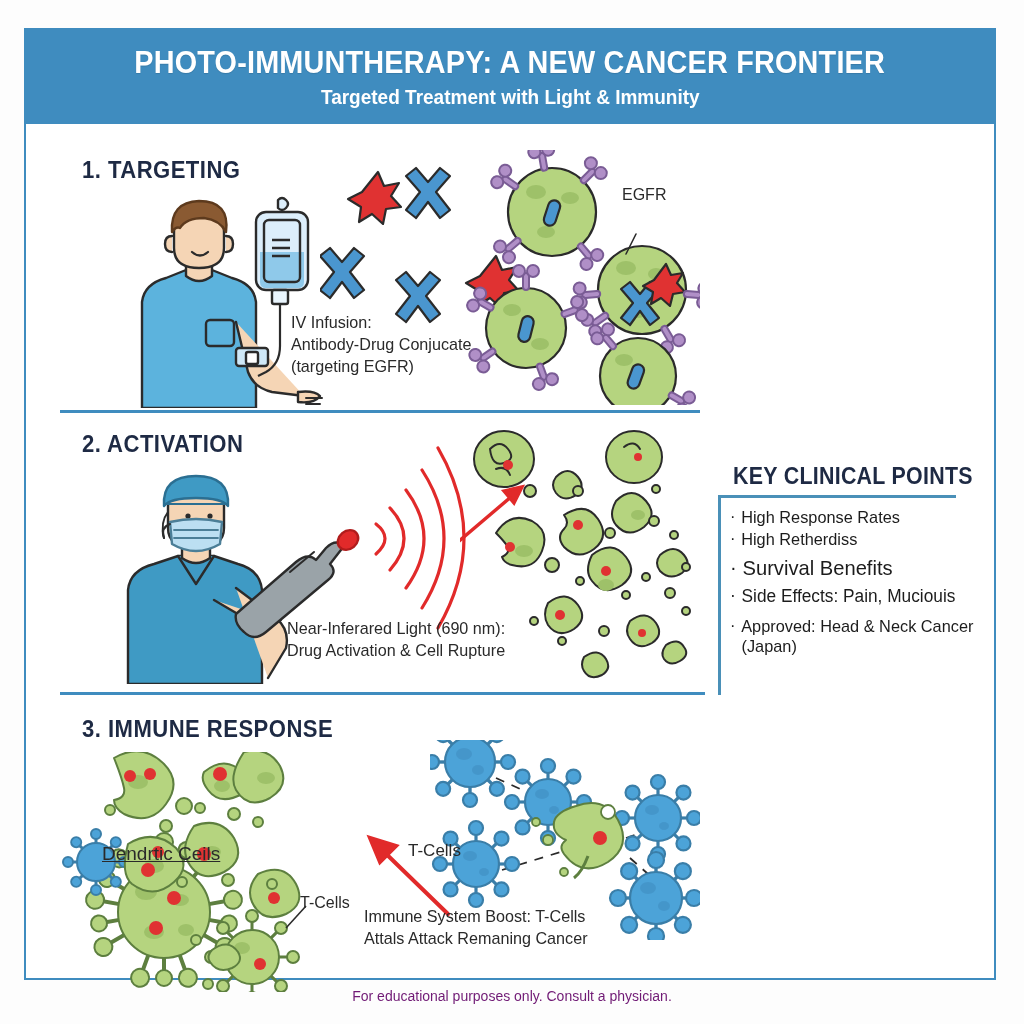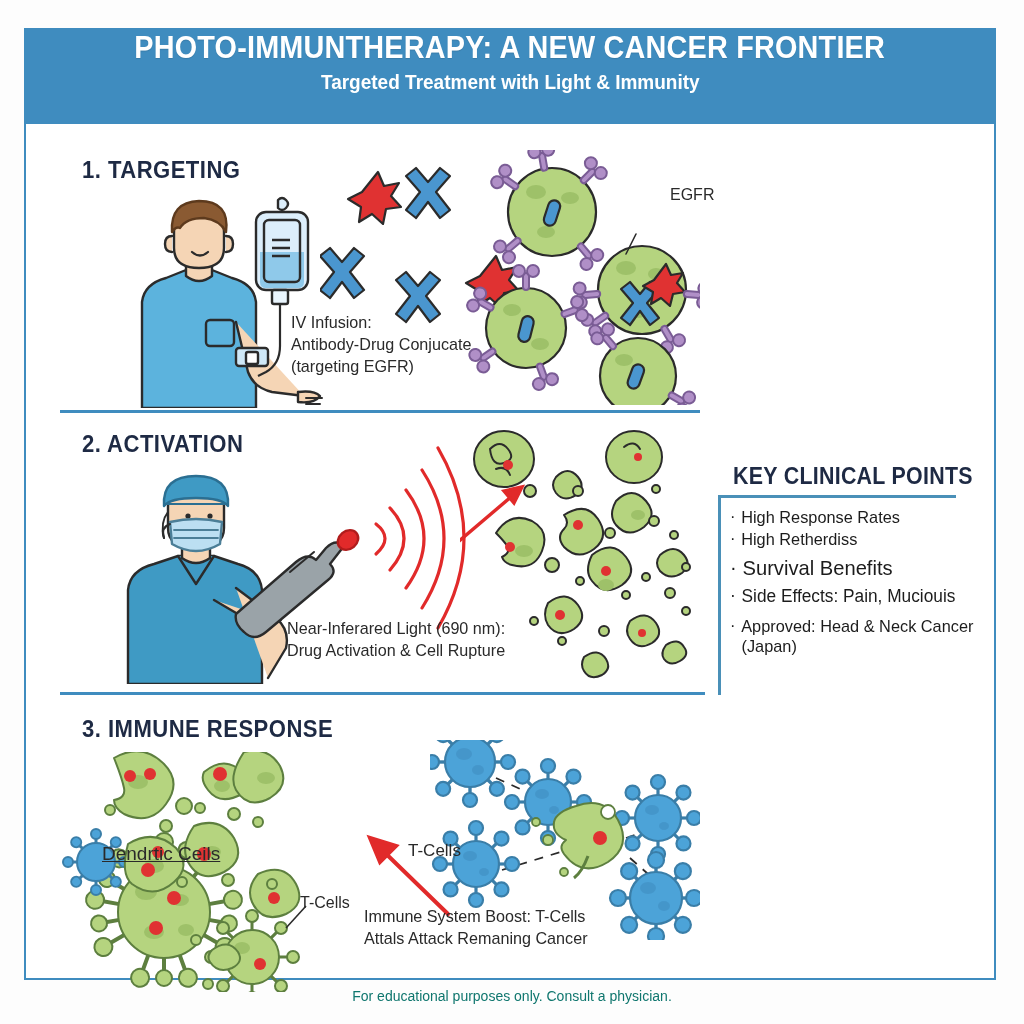--- a/index.html
+++ b/index.html
@@ -14,21 +14,21 @@
   }
   
   .frame{
     position:absolute;left:24px;top:28px;width:972px;height:952px;
     border:2px solid #3f8cbf;background:#ffffff;box-sizing:border-box;
   }
   
   .header{
     position:absolute;left:26px;top:30px;width:968px;height:94px;
     background:#3f8cbf;color:#ffffff;
-    display:flex;flex-direction:column;align-items:center;
+    display:flex;flex-direction:column;align-items:center;justify-content:center;
   }
   .title{
     font-size:31px;font-weight:bold;letter-spacing:.2px;
     font-family:"Liberation Sans Narrow","Liberation Sans",sans-serif;
     transform:scaleX(.93);transform-origin:center;
     text-shadow:0 1px 1px rgba(0,0,0,.12);
     white-space:nowrap;
   }
   .subtitle{
     font-size:20px;font-weight:bold;margin-top:5px;
@@ -72,21 +72,21 @@
   .kp-list{position:absolute;left:730px;top:508px;width:262px;}
   .kp-item{
     color:#1c1c1c;
     font-family:"Liberation Sans Narrow","Liberation Sans",sans-serif;
     display:flex;gap:6px;align-items:flex-start;
     transform:scaleX(.96);transform-origin:left top;
   }
   .kp-dot{color:#1c1c1c;line-height:1;}
   .footer{
     position:absolute;left:0;top:988px;width:1024px;text-align:center;
-    font-size:14px;color:#0f766e;
+    font-size:14px;color:#701a75;
     font-family:"Liberation Sans Narrow","Liberation Sans",sans-serif;
   }
   svg{display:block;}
   .art{position:absolute;}
 </style>
 </head>
 <body>
 
 <div class="page">
 
@@ -280,21 +280,21 @@
                 <circle cx="7" cy="-17" r="6"></circle>
               </g>
           </g>
         </g>
       </g>
 
       <path d="M316 84 L306 104" stroke="#2b2b2b" stroke-width="1.6" fill="none"></path>
     </g>
   </svg>
 
-  <div class="lbl" style="left:622px;top:186px;font-size:16px;margin-left:48px;">EGFR</div>
+  <div class="lbl" style="left:622px;top:186px;font-size:16px;">EGFR</div>
 
   <div class="cap" style="left:291px;top:312px;">IV Infusion:
 Antibody-Drug Conjucate
 (targeting EGFR)</div>
 
   <div class="divider" style="left:60px;top:410px;width:640px;"></div>
 
   <div class="sec-head" style="left:82px;top:430px;">2. ACTIVATION</div>
 
   <svg class="art" style="left:118px;top:472px;" width="260" height="212" viewBox="0 0 260 212">

